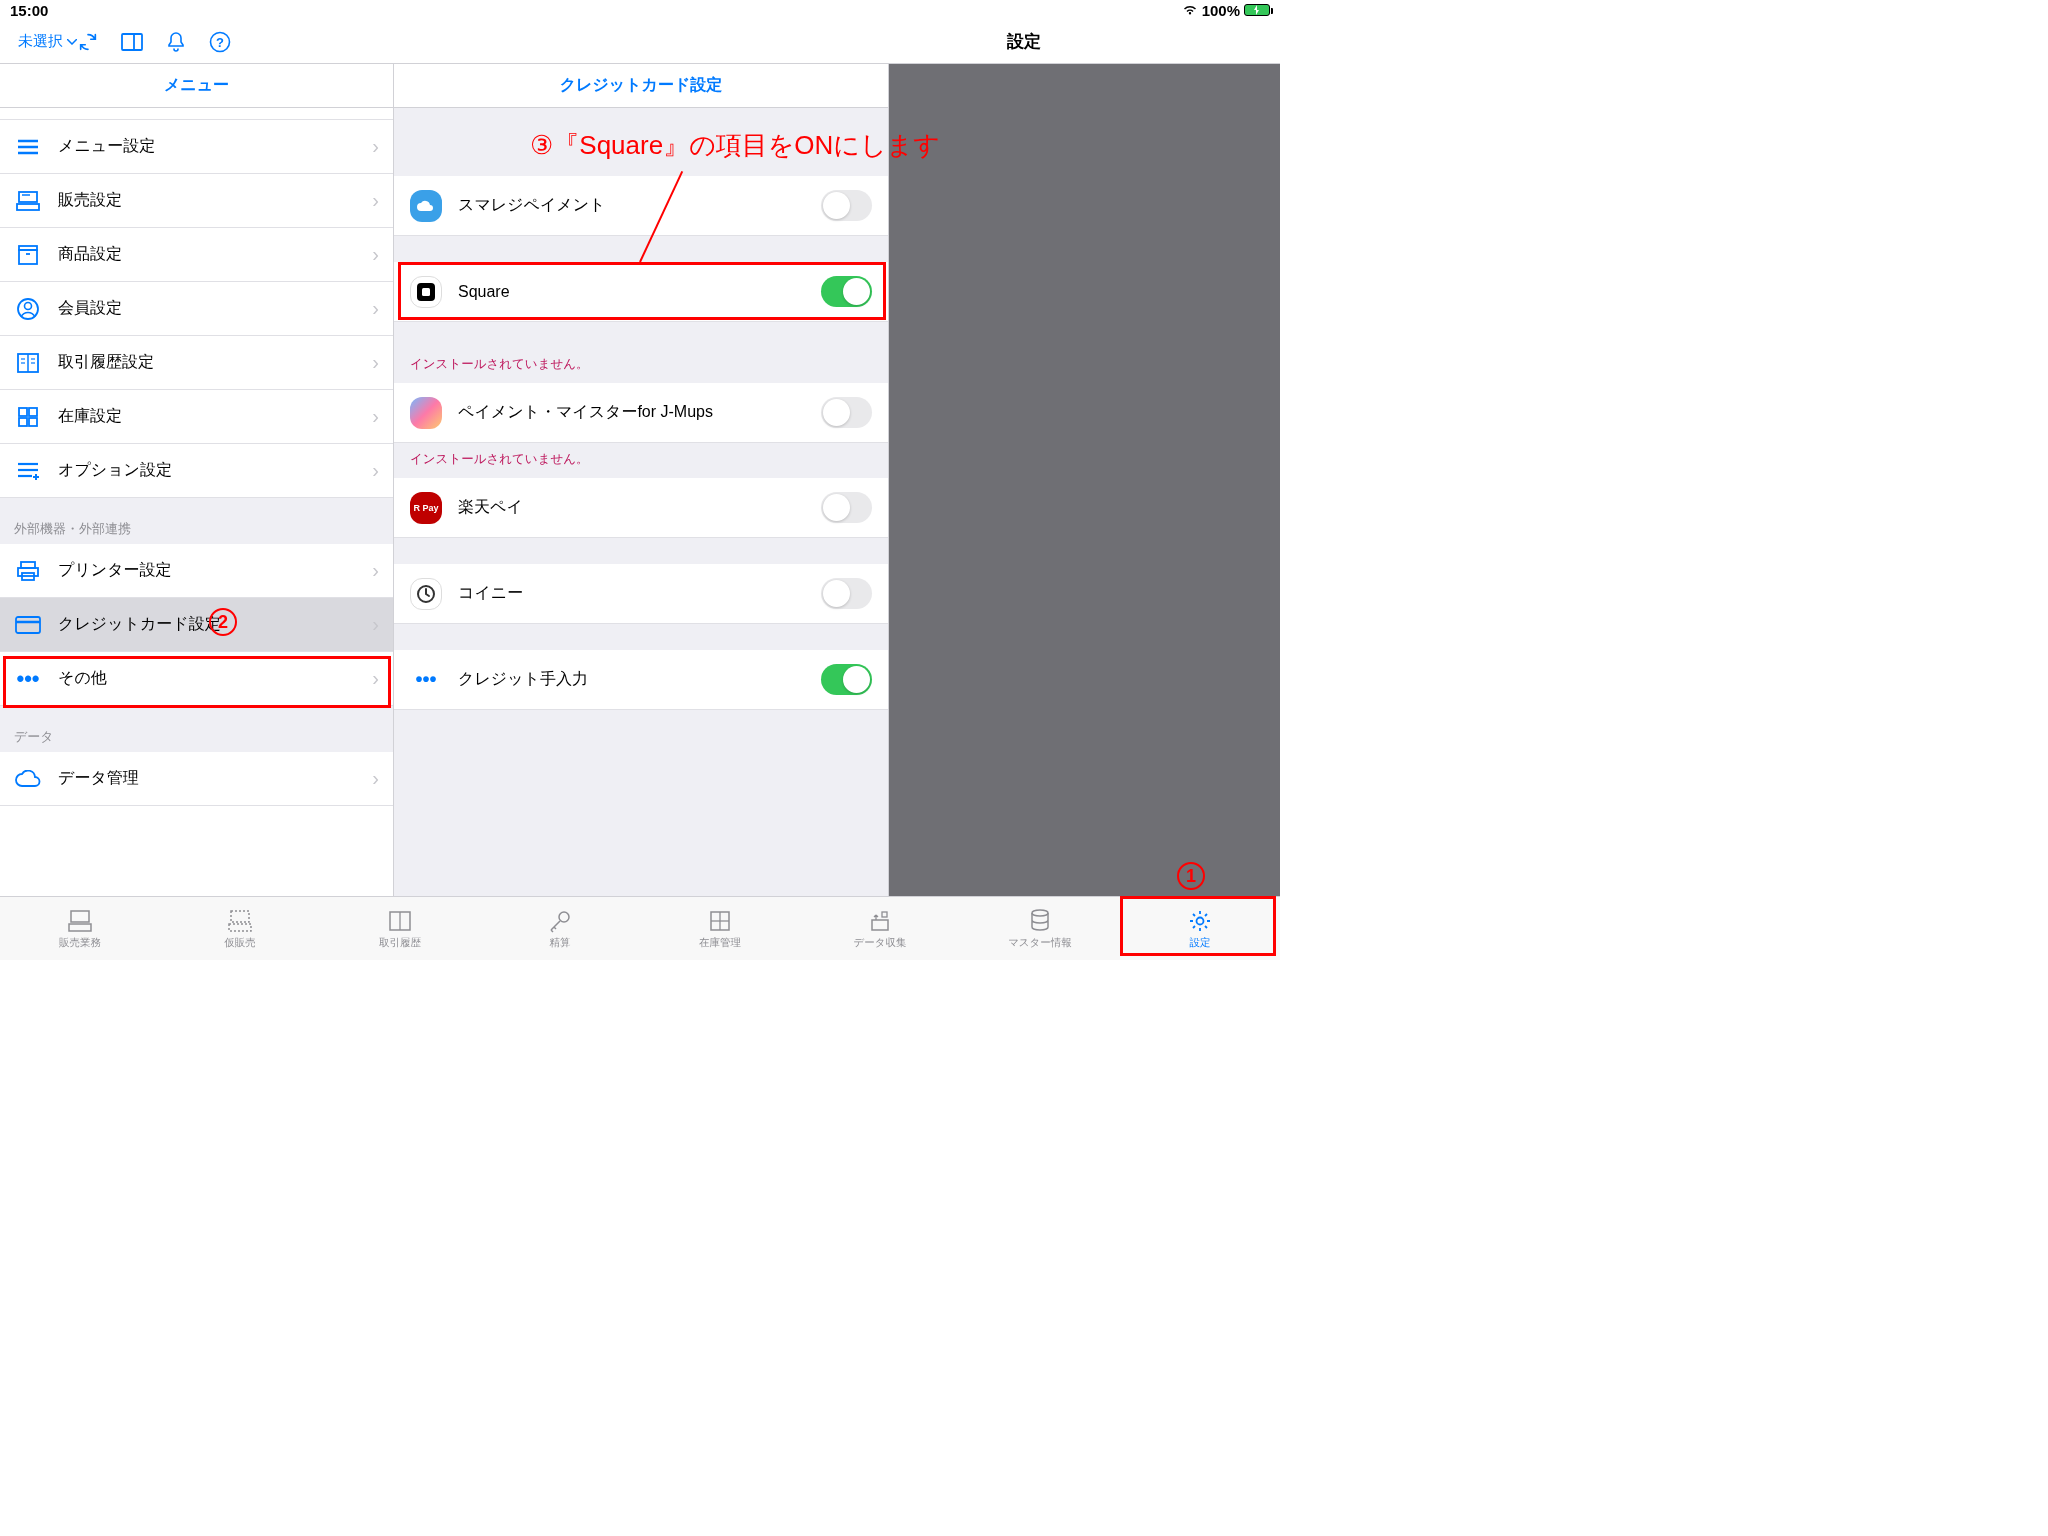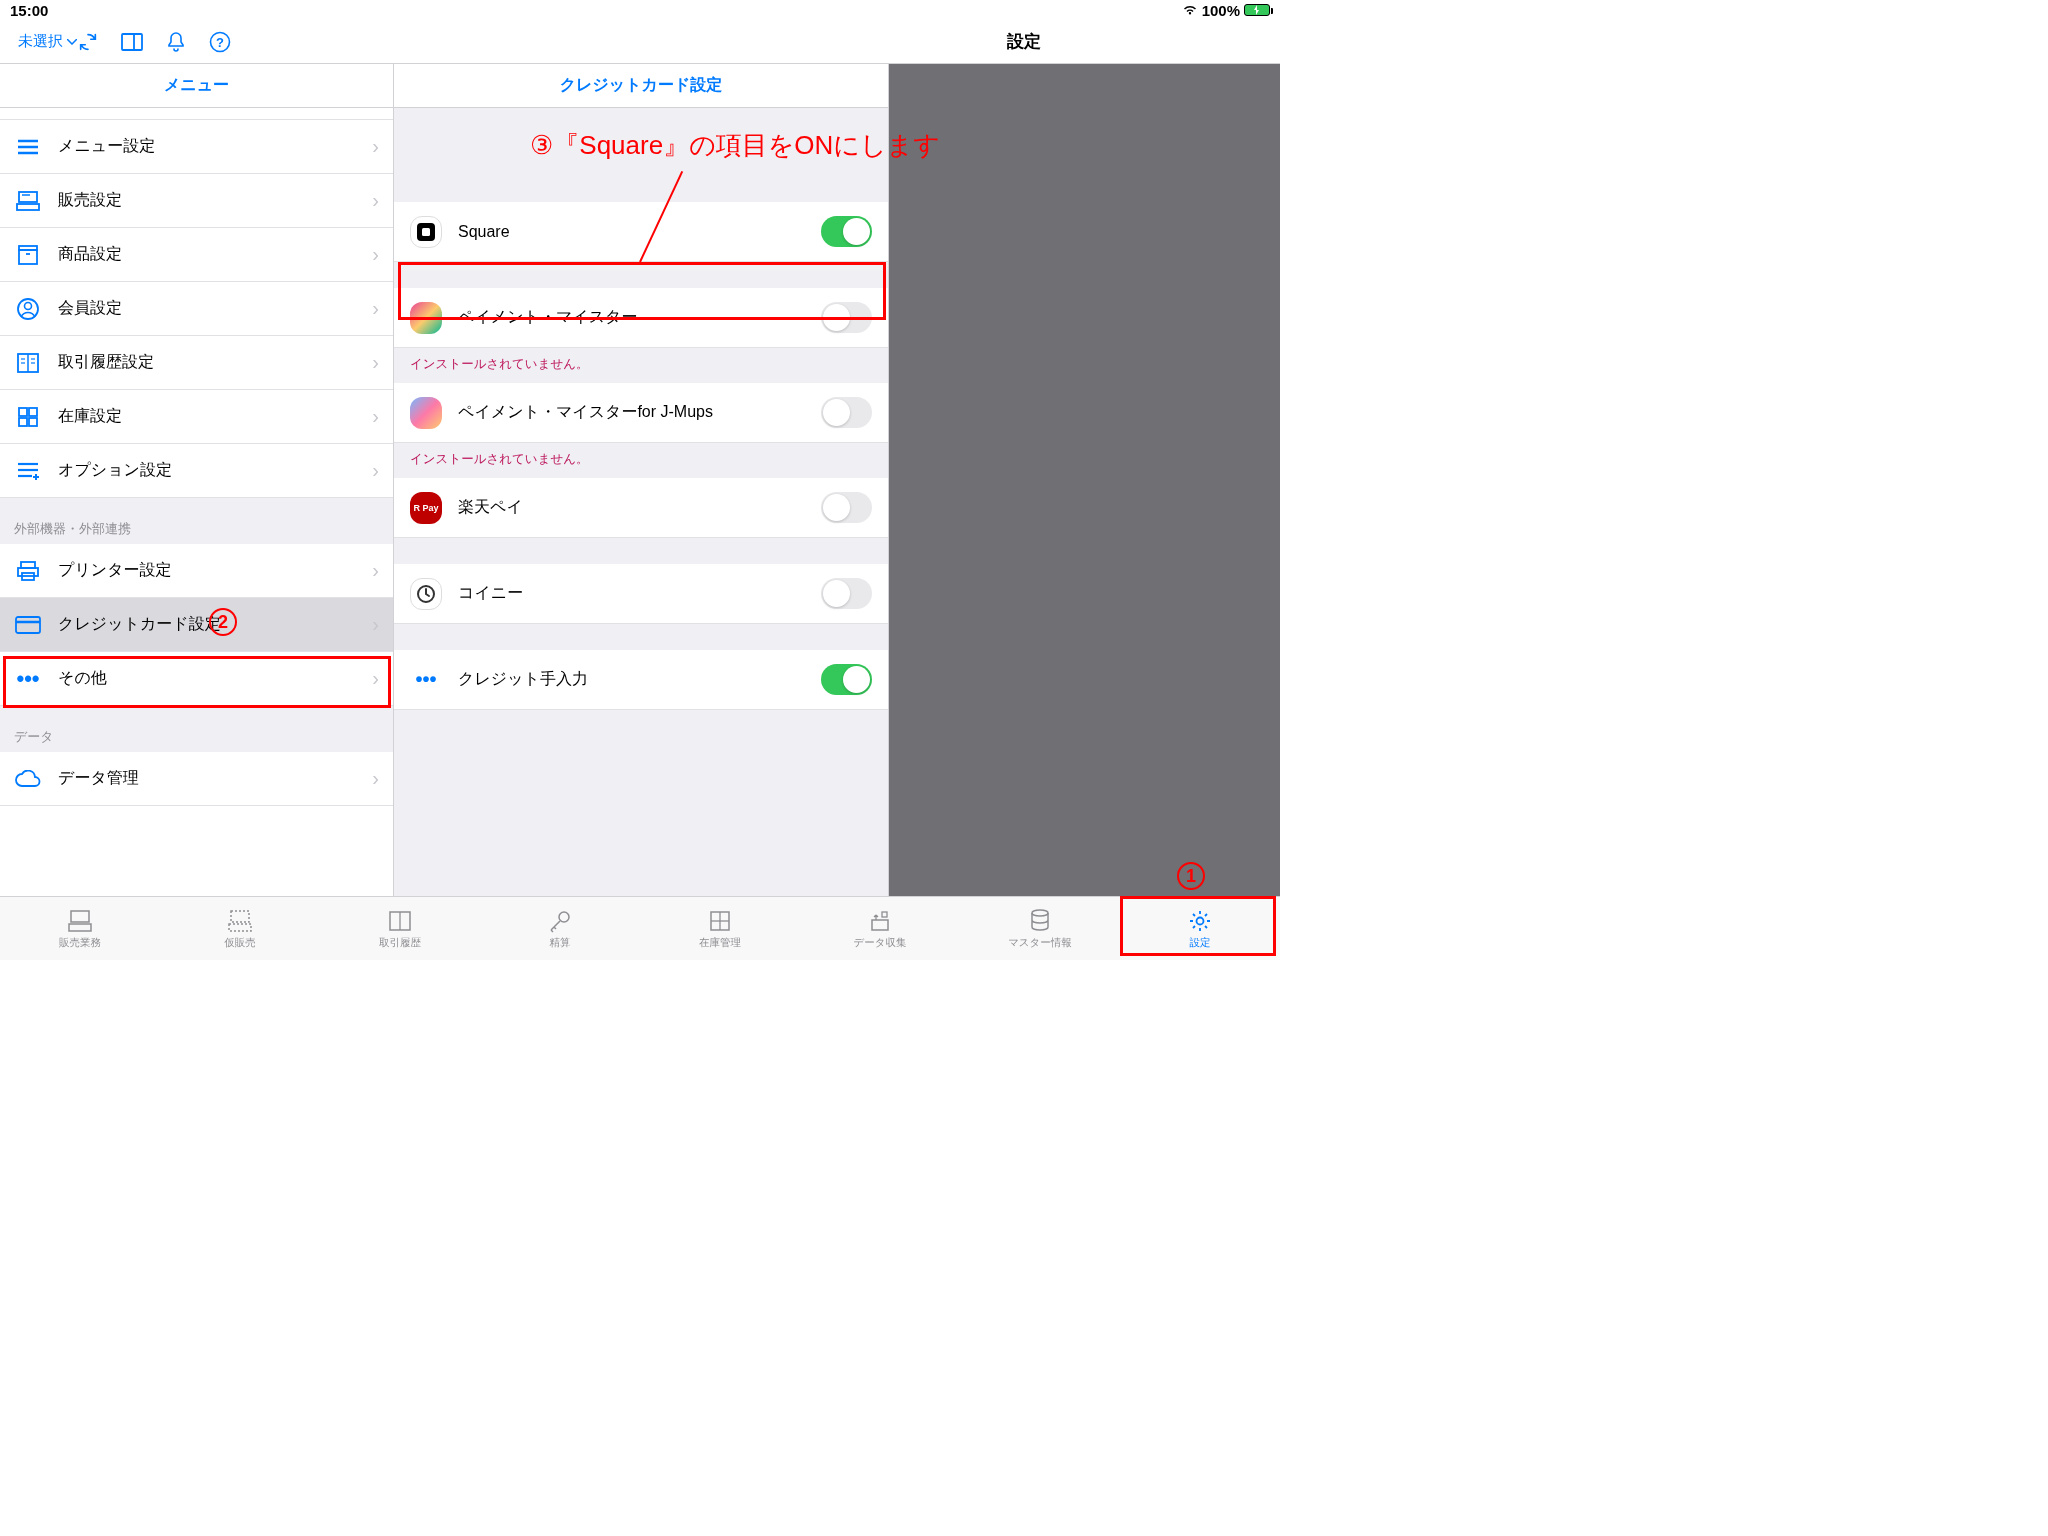--- a/index.html
+++ b/index.html
@@ -243,41 +243,45 @@
         <span class="li-label">データ管理</span>
           <span class="chevron">›</span>
       </div>
     </div>
   </div>
 
   <div class="col-mid">
     <div class="panel-header">クレジットカード設定</div>
     <div class="scroll">
       <div style="height:68px;background:#efeff4"></div>
+      <div class="mid-row">
+        <div class="app-icon" style="background:#3aa0e8">
+            <svg width="20" height="14" viewBox="0 0 20 14">
+              <path d="M5 12a4 4 0 010-8 5 5 0 019 2 3 3 0 010 6H5z" fill="#fff"></path>
+            </svg>
+          </div>
+        <span style="font-size:16px">スマレジペイメント</span>
+        <div class="toggle">
+            <div class="knob"></div>
+          </div>
+      </div>
       <div class="mid-gap"></div>
       <div class="mid-row">
         <div class="app-icon" style="background:#fff;border:1px solid #ddd">
             <svg width="22" height="22" viewBox="0 0 22 22">
               <rect x="2" y="2" width="18" height="18" rx="4" fill="#000"></rect>
               <rect x="7" y="7" width="8" height="8" rx="1.5" fill="#fff"></rect>
             </svg>
           </div>
         <span style="font-size:16px">Square</span>
         <div class="toggle on">
             <div class="knob"></div>
           </div>
       </div>
       <div class="mid-gap"></div>
-      <div class="mid-row">
-        <div class="app-icon" style="background:linear-gradient(135deg,#e84393,#fdcb6e,#00b894)"></div>
-        <span style="font-size:16px">ペイメント・マイスター</span>
-        <div class="toggle">
-            <div class="knob"></div>
-          </div>
-      </div>
       <div class="mid-note">インストールされていません。</div>
       <div class="mid-row">
         <div class="app-icon" style="background:linear-gradient(135deg,#74b9ff,#fd79a8,#fdcb6e)"></div>
         <span style="font-size:16px">ペイメント・マイスターfor J-Mups</span>
         <div class="toggle">
             <div class="knob"></div>
           </div>
       </div>
       <div class="mid-note">インストールされていません。</div>
       <div class="mid-row">

